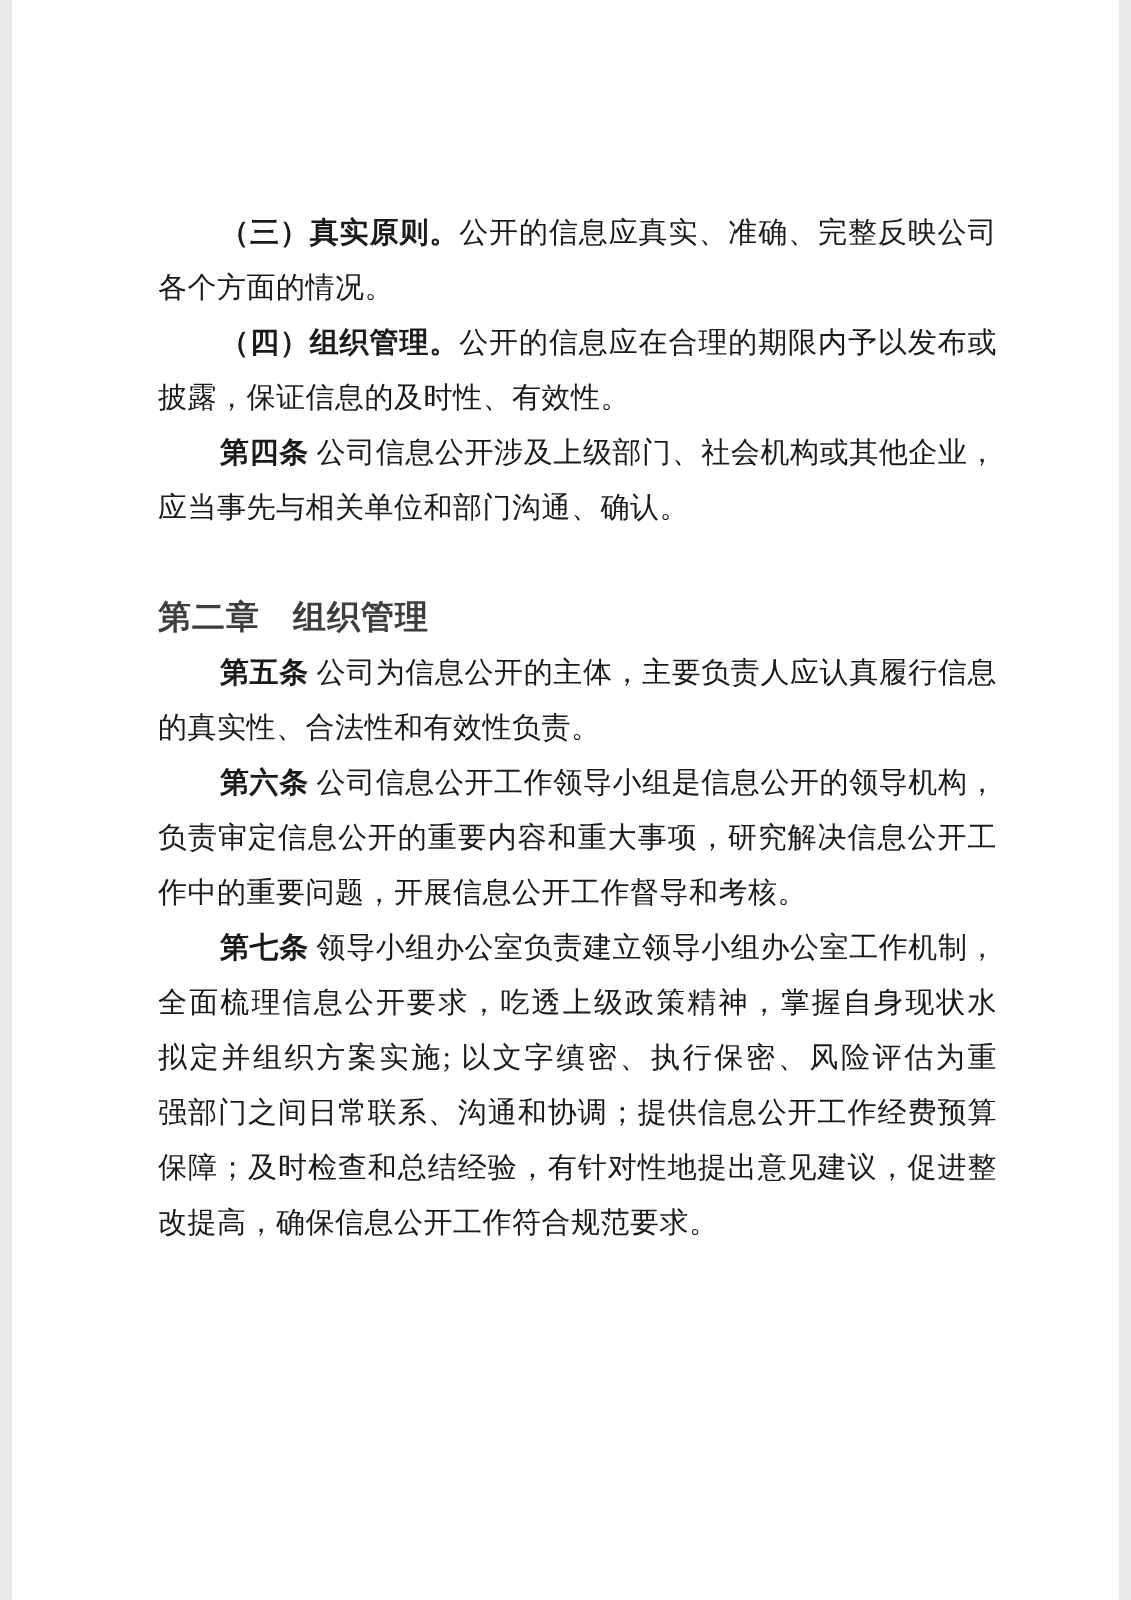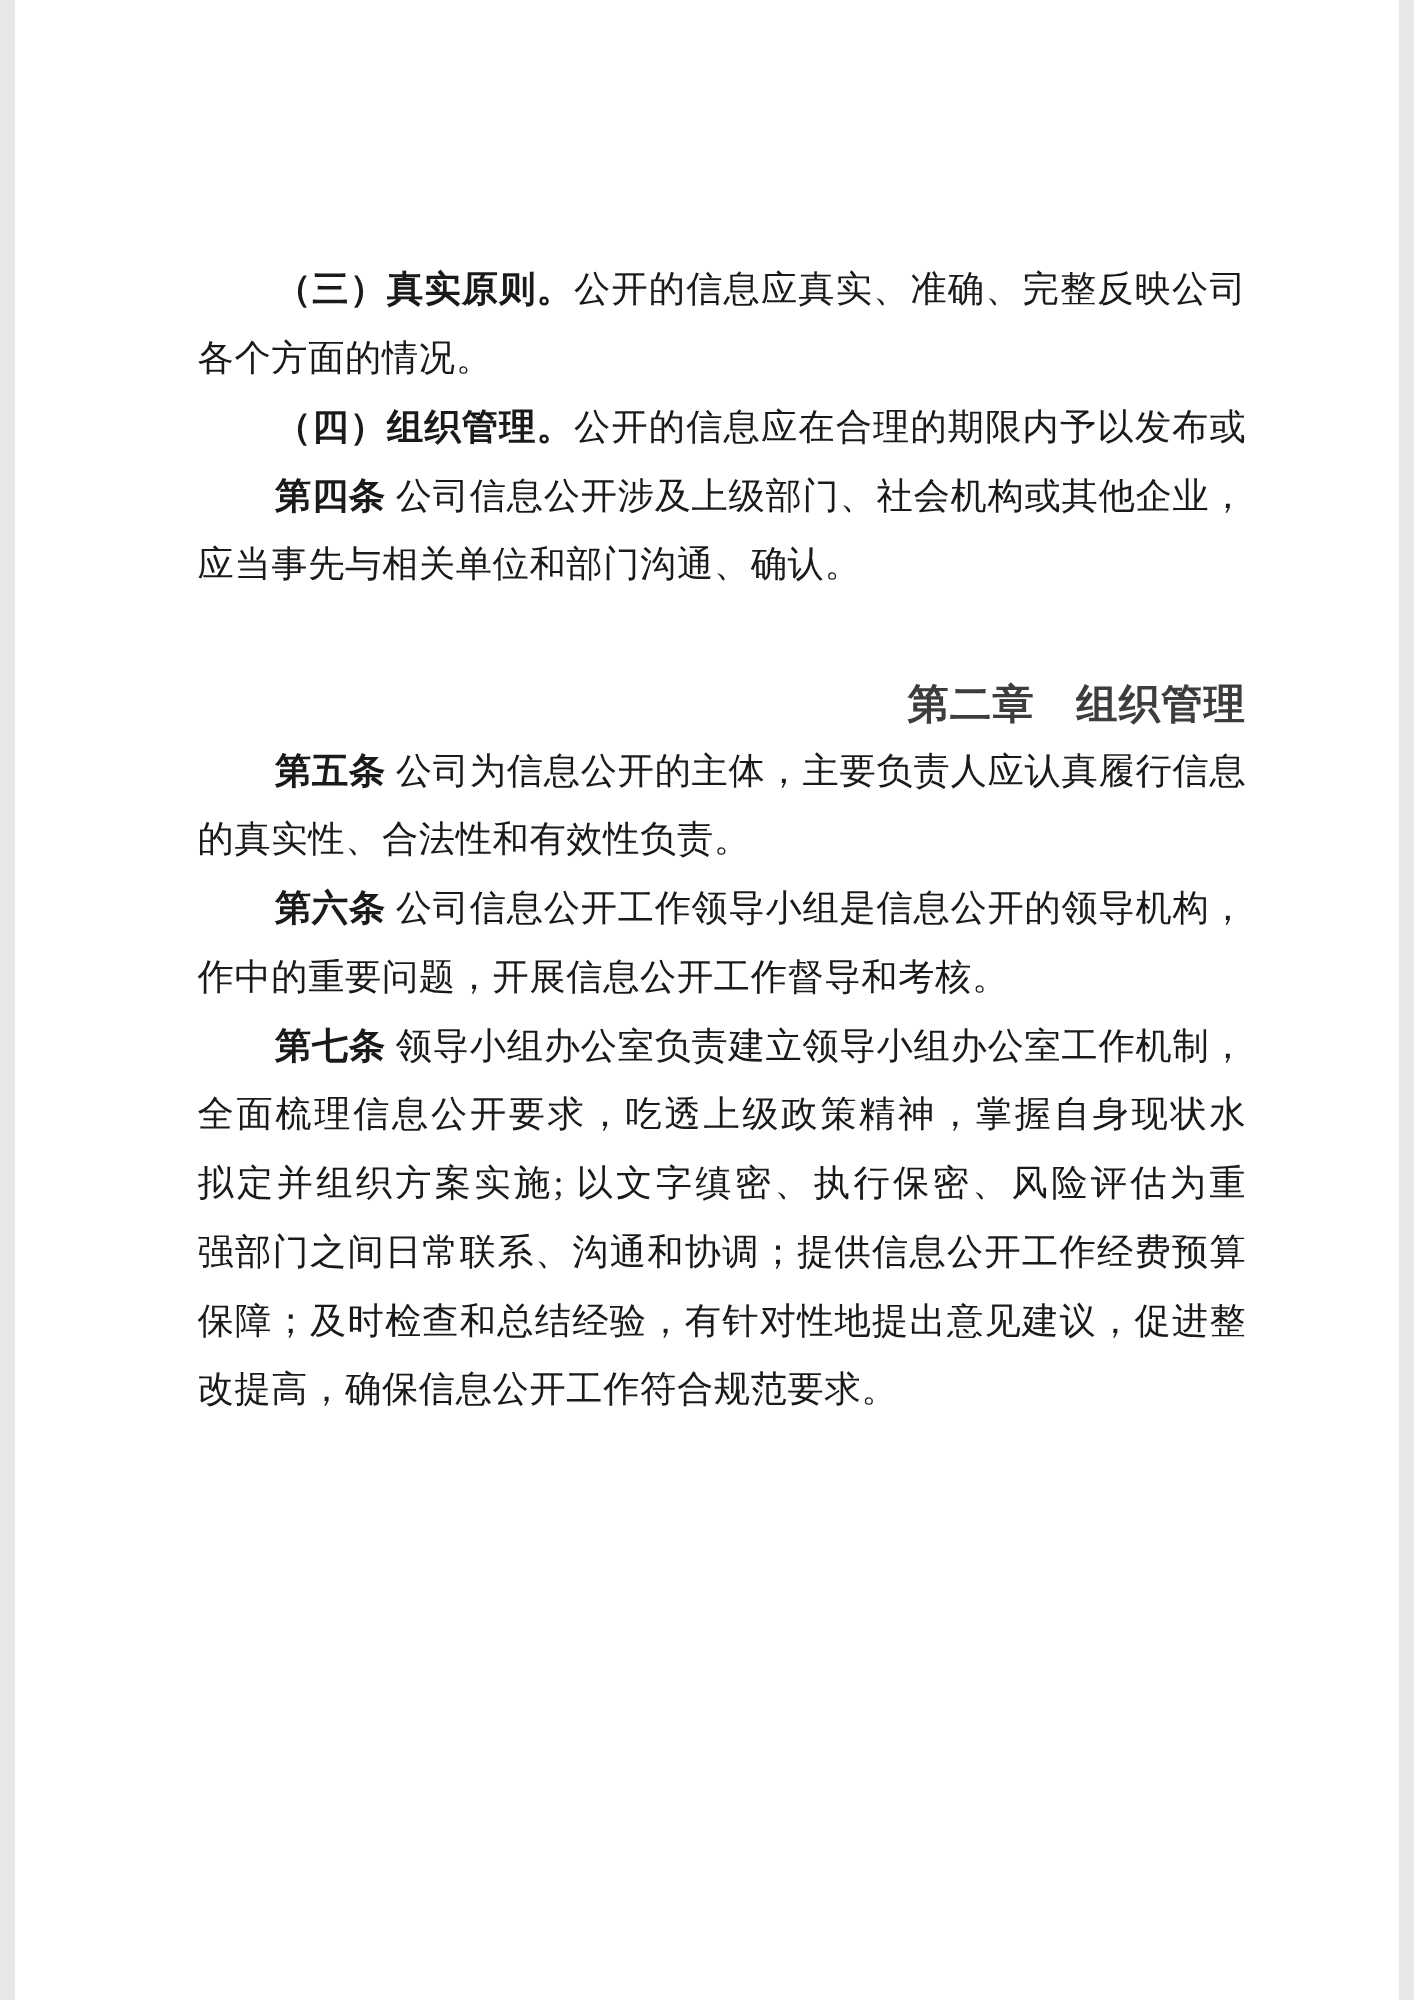--- a/index.html
+++ b/index.html
@@ -36,45 +36,47 @@
     overflow: hidden;
   }
   .line.indent { padding-left: 62px; }
   .line.justify {
     text-align: justify;
     text-align-last: justify;
     text-justify: inter-character;
   }
   .line.blank { height: 55px; }
   .line.heading {
-    text-align: right;
-    font-family: Liberation Sans, sans-serif;
+    text-align: left;
+    font-family: Liberation Serif, serif;
     font-weight: 700;
     font-size: 33px;
     color: var(--heading);
     letter-spacing: 1px;
   }
   .line.heading .seg + .seg { margin-left: 1em; }
   .seg.bold { font-weight: 700; }
 </style>
 </head>
 <body>
 
 <div class="page">
   <div class="text-block">
       <div class="line indent justify"><span class="seg bold">（三）真实原则。</span><span class="seg">公开的信息应真实、准确、完整反映公司</span></div>
       <div class="line"><span class="seg">各个方面的情况。</span></div>
       <div class="line indent justify"><span class="seg bold">（四）组织管理。</span><span class="seg">公开的信息应在合理的期限内予以发布或</span></div>
+      <div class="line"><span class="seg">披露，保证信息的及时性、有效性。</span></div>
       <div class="line indent justify"><span class="seg bold">第四条</span><span class="seg"> 公司信息公开涉及上级部门、社会机构或其他企业，</span></div>
       <div class="line"><span class="seg">应当事先与相关单位和部门沟通、确认。</span></div>
       <div class="line blank"></div>
       <div class="line heading"><span class="seg bold">第二章</span><span class="seg bold">组织管理</span></div>
       <div class="line indent justify"><span class="seg bold">第五条</span><span class="seg"> 公司为信息公开的主体，主要负责人应认真履行信息</span></div>
       <div class="line"><span class="seg">的真实性、合法性和有效性负责。</span></div>
       <div class="line indent justify"><span class="seg bold">第六条</span><span class="seg"> 公司信息公开工作领导小组是信息公开的领导机构，</span></div>
+      <div class="line justify"><span class="seg">负责审定信息公开的重要内容和重大事项，研究解决信息公开工</span></div>
       <div class="line"><span class="seg">作中的重要问题，开展信息公开工作督导和考核。</span></div>
       <div class="line indent justify"><span class="seg bold">第七条</span><span class="seg"> 领导小组办公室负责建立领导小组办公室工作机制，</span></div>
       <div class="line justify"><span class="seg">全面梳理信息公开要求，吃透上级政策精神，掌握自身现状水平，</span></div>
       <div class="line justify"><span class="seg">拟定并组织方案实施; 以文字缜密、执行保密、风险评估为重点，</span></div>
       <div class="line justify"><span class="seg">强部门之间日常联系、沟通和协调；提供信息公开工作经费预算</span></div>
       <div class="line justify"><span class="seg">保障；及时检查和总结经验，有针对性地提出意见建议，促进整</span></div>
       <div class="line"><span class="seg">改提高，确保信息公开工作符合规范要求。</span></div>
     </div>
 </div>
 

